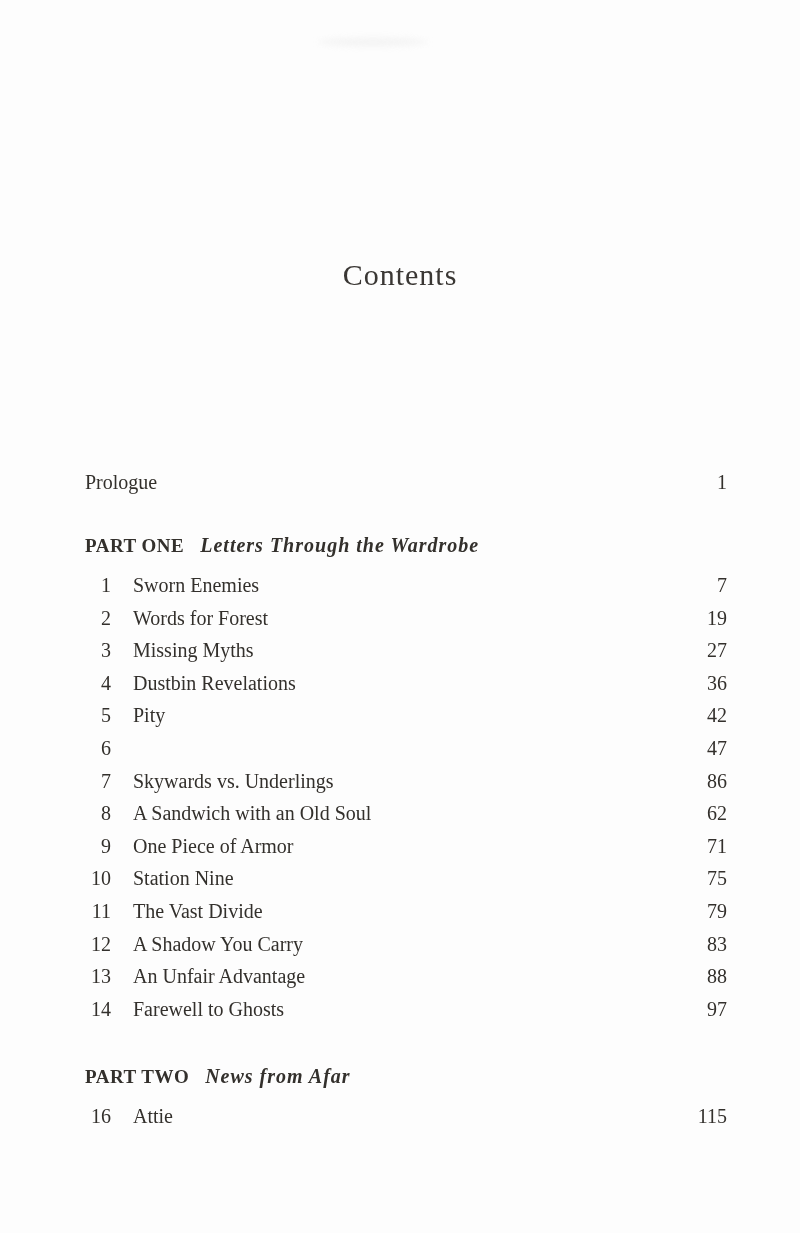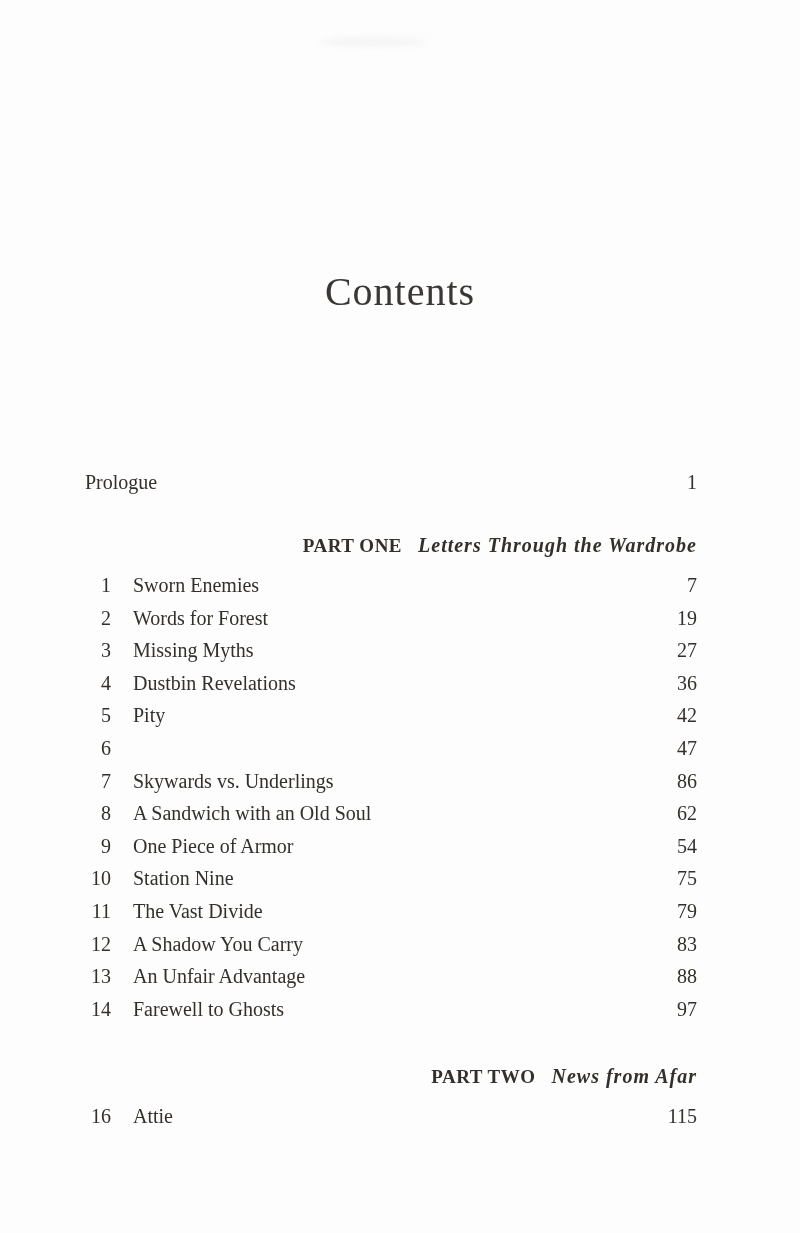--- a/index.html
+++ b/index.html
@@ -19,50 +19,50 @@
     left: 318px;
     width: 110px;
     height: 8px;
     background: #f1f1f1;
     border-radius: 50%;
     filter: blur(3px);
     opacity: 0.8;
   }
   .title {
     position: absolute;
-    top: 268px;
+    top: 258px;
     left: 0;
     right: 0;
     margin: 0;
     text-align: center;
-    font-size: 40px;
+    font-size: 30px;
     font-weight: 400;
     letter-spacing: 1px;
     color: #3a3734;
   }
   .toc {
     position: absolute;
     top: 470px;
     left: 85px;
-    right: 103px;
+    right: 73px;
     font-size: 20px;
   }
   .prologue-row {
     display: flex;
     align-items: baseline;
     height: 24px;
     line-height: 24px;
     margin-bottom: 4px;
   }
   .spacer { flex: 1 1 auto; }
   .part-heading {
     margin-top: 38px;
     height: 26px;
     line-height: 26px;
-    text-align: right;
+    text-align: left;
     white-space: nowrap;
   }
   .part-label {
     font-weight: 700;
     font-size: 19px;
     letter-spacing: 0.5px;
   }
   .part-subtitle {
     font-style: italic;
     font-weight: 700;
@@ -145,21 +145,21 @@
           <div class="chapter-row">
             <span class="num">8</span>
             <span class="ctitle">A Sandwich with an Old Soul</span>
             <span class="spacer"></span>
             <span class="pagenum">62</span>
           </div>
           <div class="chapter-row">
             <span class="num">9</span>
             <span class="ctitle">One Piece of Armor</span>
             <span class="spacer"></span>
-            <span class="pagenum">54</span>
+            <span class="pagenum">71</span>
           </div>
           <div class="chapter-row">
             <span class="num">10</span>
             <span class="ctitle">Station Nine</span>
             <span class="spacer"></span>
             <span class="pagenum">75</span>
           </div>
           <div class="chapter-row">
             <span class="num">11</span>
             <span class="ctitle">The Vast Divide</span>

